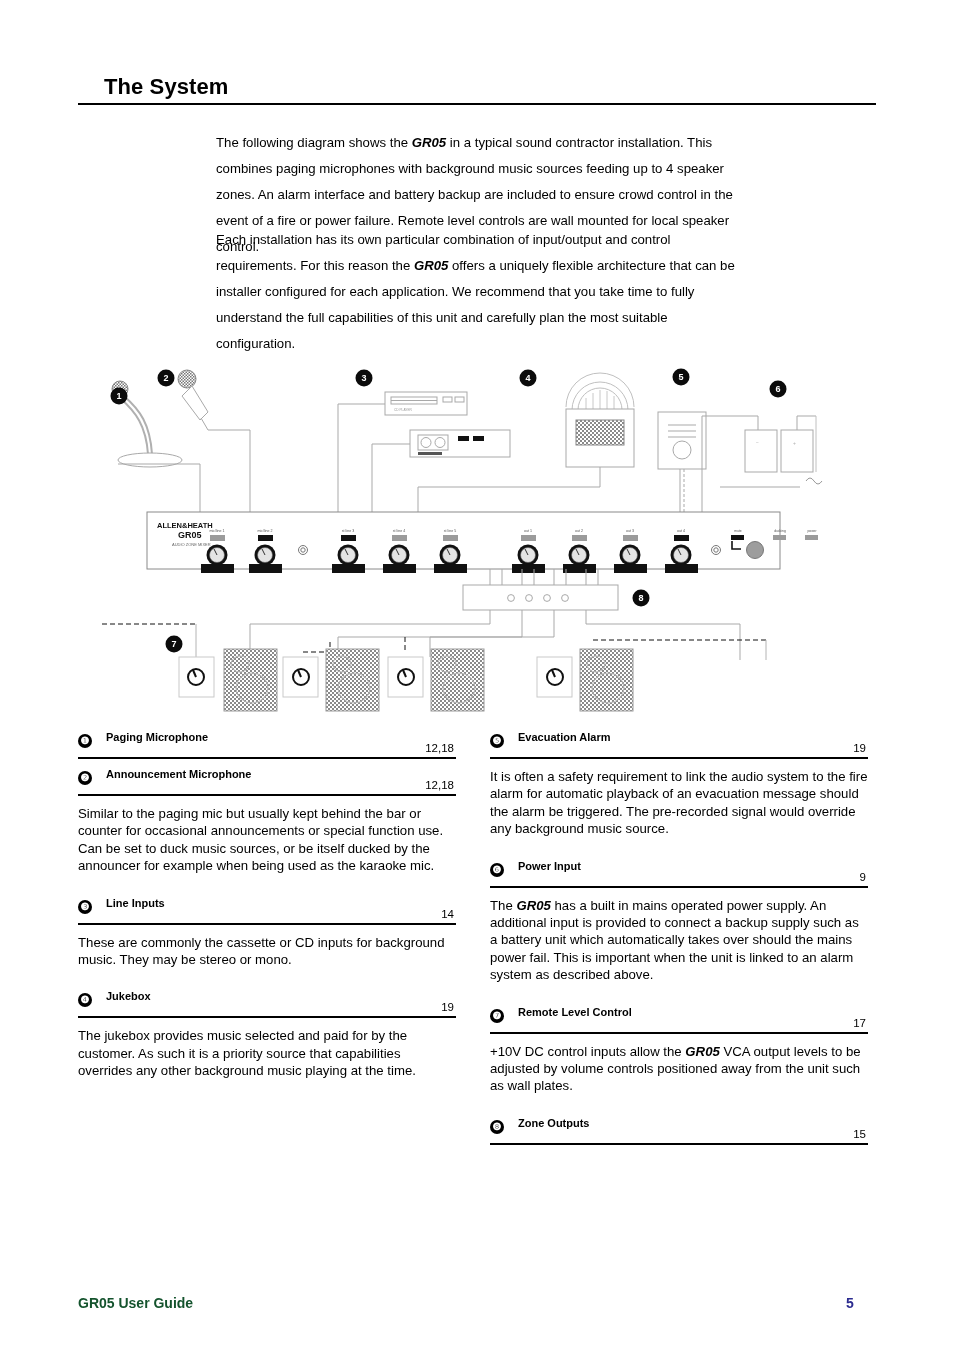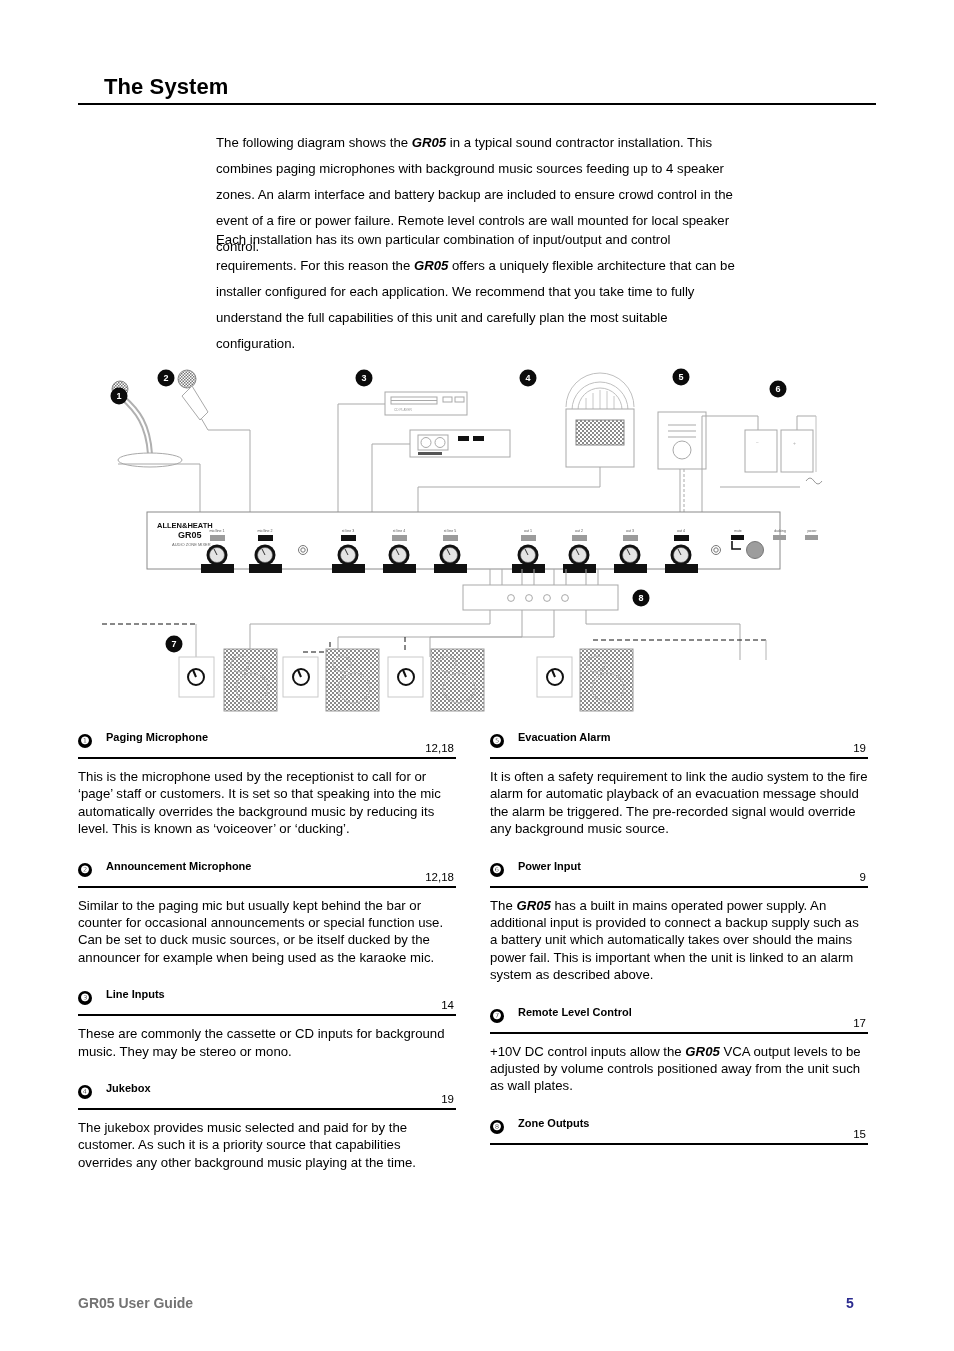--- a/index.html
+++ b/index.html
@@ -114,21 +114,21 @@
   }
   .item-body b { font-weight: bold; font-style: italic; }
 
   
   .footer-left {
     position: absolute;
     left: 78px;
     top: 1295px;
     font-size: 14px;
     font-weight: bold;
-    color: #737373;
+    color: #14532d;
   }
   .footer-right {
     position: absolute;
     left: 846px;
     top: 1295px;
     font-size: 14px;
     font-weight: bold;
     color: #2b2b8f;
   }
 </style>
@@ -417,21 +417,20 @@
     </svg>
   </div>
 
   <div class="col left">
     <div class="item">
       <div class="item-head">
         <span class="item-num">❶</span>
         <span class="item-title">Paging Microphone</span>
         <span class="item-page">12,18</span>
       </div>
-      <p class="item-body">This is the microphone used by the receptionist to call for or ‘page’ staff or customers.  It is set so that speaking into the mic automatically overrides the background music by reducing its level.  This is known as ‘voiceover’ or ‘ducking’.</p>
     </div>
 
     <div class="item">
       <div class="item-head">
         <span class="item-num">❷</span>
         <span class="item-title">Announcement Microphone</span>
         <span class="item-page">12,18</span>
       </div>
       <p class="item-body">Similar to the paging mic but usually kept behind the bar or counter for occasional announcements or special function use.  Can be set to duck music sources, or be itself ducked by the announcer for example when being used as the karaoke mic.</p>
     </div>

